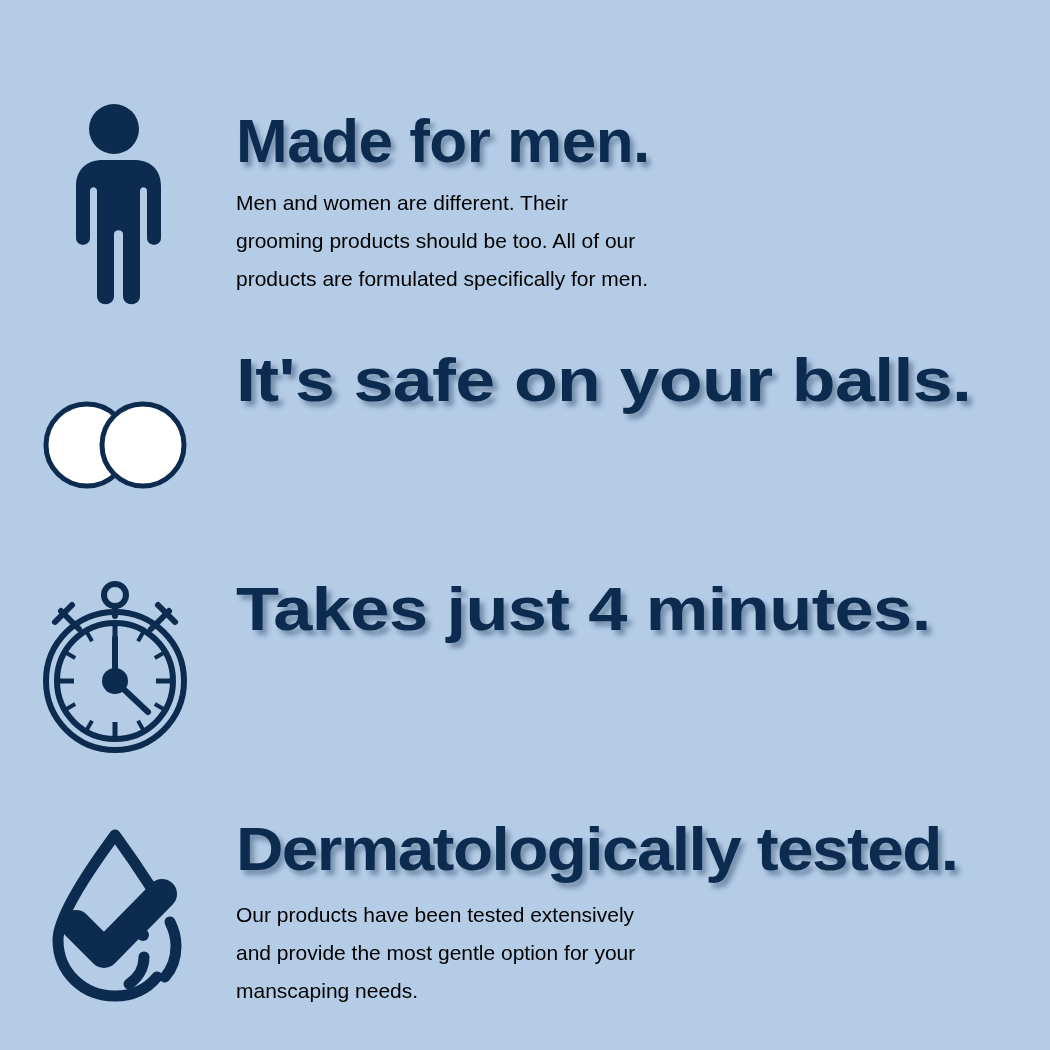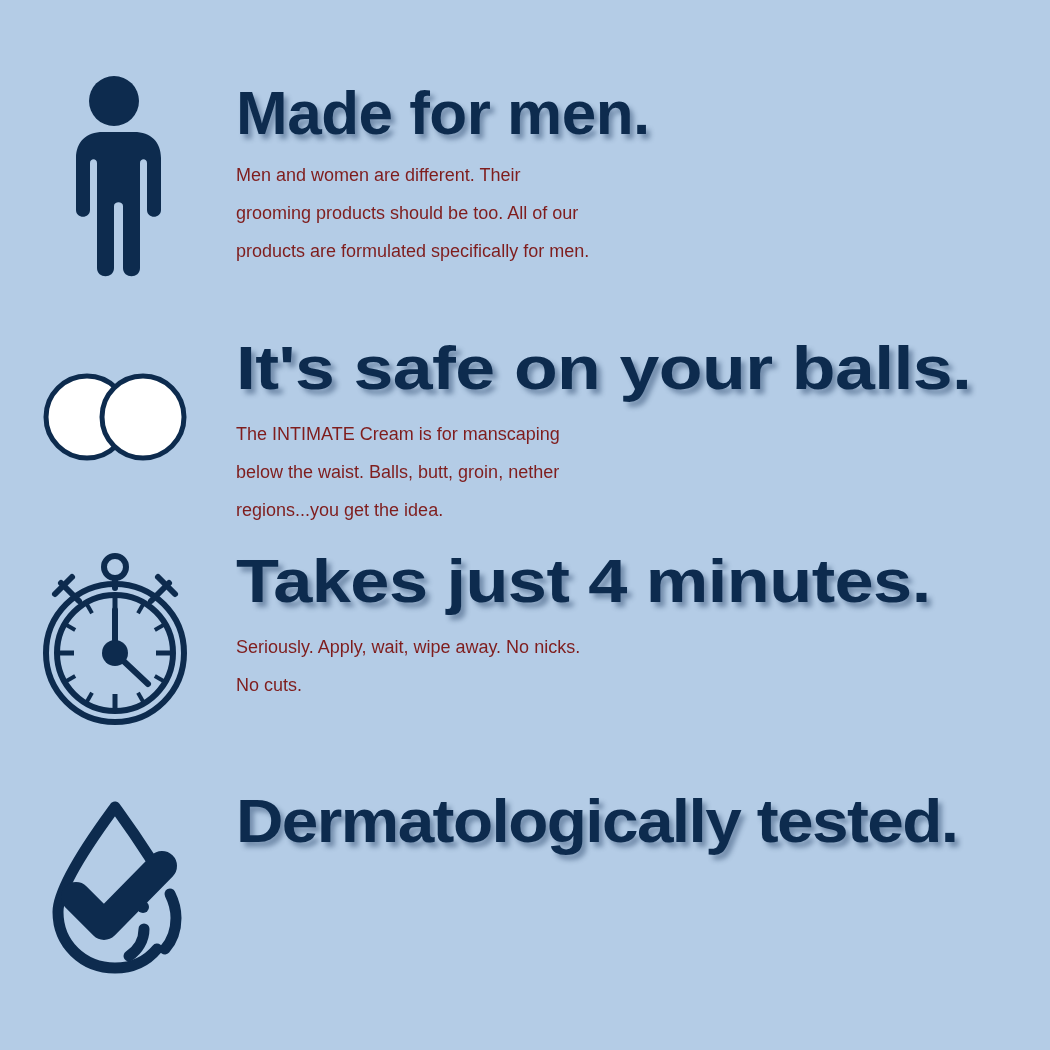--- a/index.html
+++ b/index.html
@@ -13,20 +13,21 @@
     font-family: "Liberation Sans", sans-serif;
     overflow: hidden;
     position: relative;
   }
 
   .infographic {
     position: relative;
     width: 1050px;
     height: 887px;
     background: #b4cce6;
+    margin-top: 28px;
   }
 
   .feature-row {
     position: absolute;
     left: 0;
     width: 1050px;
     display: block;
   }
 
   .icon-cell {
@@ -52,37 +53,37 @@
     line-height: 1.0;
     white-space: nowrap;
     margin: 0;
     text-shadow: 4px 5px 5px rgba(26, 56, 92, 0.42);
     transform-origin: left top;
   }
 
   .body-text {
     font-family: "Liberation Sans", sans-serif;
     font-weight: normal;
-    color: #7f1d1d;
-    font-size: 18px;
+    color: #000000;
+    font-size: 21px;
     line-height: 38px;
     margin: 0;
     white-space: pre-line;
   }
 
   
   #row-1 { top: 62px; }
   #row-1 .icon-cell { top: 10px; height: 210px; }
   #row-1 .text-cell { top: 20px; }
   #row-1 .headline { font-size: 62px; transform: scaleX(1.0); }
   #row-1 .body-text { margin-top: 12px; }
 
   #row-2 { top: 305px; }
   #row-2 .icon-cell { top: 52px; height: 120px; }
-  #row-2 .text-cell { top: 32px; }
+  #row-2 .text-cell { top: 16px; }
   #row-2 .headline { font-size: 62px; transform: scaleX(1.155); }
   #row-2 .body-text { margin-top: 16px; }
 
   #row-3 { top: 540px; }
   #row-3 .icon-cell { top: 5px; height: 185px; }
   #row-3 .text-cell { top: 10px; }
   #row-3 .headline { font-size: 62px; transform: scaleX(1.135); }
   #row-3 .body-text { margin-top: 16px; }
 
   #row-4 { top: 762px; }
@@ -119,23 +120,20 @@
     <div class="icon-cell">
       <span>
         <svg class="icon-svg" width="160" height="92" viewBox="0 0 160 92" xmlns="http://www.w3.org/2000/svg">
           <circle cx="52" cy="46" r="41" fill="#ffffff" stroke="#0d2b4e" stroke-width="5"></circle>
           <circle cx="108" cy="46" r="41" fill="#ffffff" stroke="#0d2b4e" stroke-width="5"></circle>
         </svg>
       </span>
     </div>
     <div class="text-cell">
       <div class="headline">It's safe on your balls.</div>
-      <div class="body-text">The INTIMATE Cream is for manscaping
-below the waist. Balls, butt, groin, nether
-regions...you get the idea.</div>
     </div>
   </div>
 
   <div class="feature-row" id="row-3">
     <div class="icon-cell">
       <span>
         <svg class="icon-svg" width="168" height="176" viewBox="0 0 168 176" xmlns="http://www.w3.org/2000/svg">
           <g stroke="#0d2b4e" fill="none" stroke-width="6" stroke-linecap="round">
 
             <circle cx="84" cy="17" r="11"></circle>
@@ -174,38 +172,39 @@
           <g stroke="#0d2b4e" stroke-width="6" stroke-linecap="round">
             <path d="M84 103 V60"></path>
             <path d="M84 103 L117 134"></path>
           </g>
           <circle cx="84" cy="103" r="13" fill="#0d2b4e"></circle>
         </svg>
       </span>
     </div>
     <div class="text-cell">
       <div class="headline">Takes just 4 minutes.</div>
-      <div class="body-text">Seriously. Apply, wait, wipe away. No nicks.
-No cuts.</div>
     </div>
   </div>
 
   <div class="feature-row" id="row-4">
     <div class="icon-cell">
       <span>
         <svg class="icon-svg" width="150" height="186" viewBox="0 0 150 186" xmlns="http://www.w3.org/2000/svg">
 
           <path d="M110 64 C92 36 80 20 75 13 C68 23 18 88 18 118 C18 150 43 174 75 174 C92 174 107 167 117 155" stroke="#0d2b4e" stroke-width="11" fill="none" stroke-linecap="round" stroke-linejoin="round"></path>
 
           <path d="M130 100 C134 108 136 116 136 124 C136 136 132 147 125 155" stroke="#0d2b4e" stroke-width="11" fill="none" stroke-linecap="round"></path>
           <path d="M104 135 C104 146 98 156 89 162" stroke="#0d2b4e" stroke-width="11" fill="none" stroke-linecap="round"></path>
           <circle cx="103" cy="113" r="6" fill="#0d2b4e"></circle>
 
           <path d="M36 103 L64 131 L122 72" stroke="#0d2b4e" stroke-width="30" fill="none" stroke-linecap="round" stroke-linejoin="round"></path>
         </svg>
       </span>
     </div>
     <div class="text-cell">
       <div class="headline">Dermatologically tested.</div>
+      <div class="body-text">Our products have been tested extensively
+and provide the most gentle option for your
+manscaping needs.</div>
     </div>
   </div>
 
 </div>
 
 </body></html>

